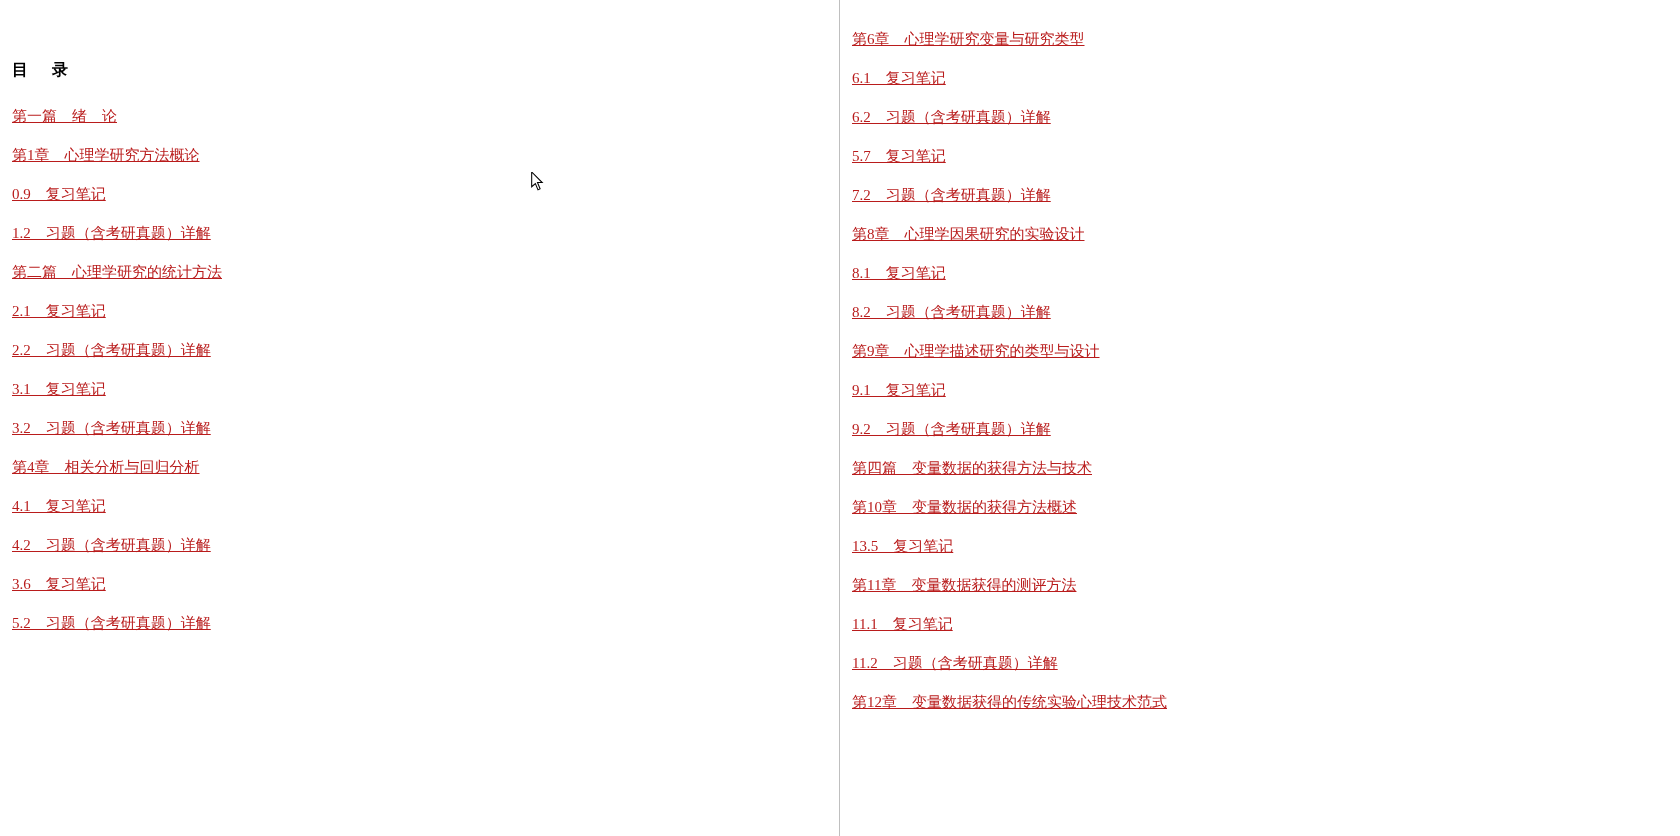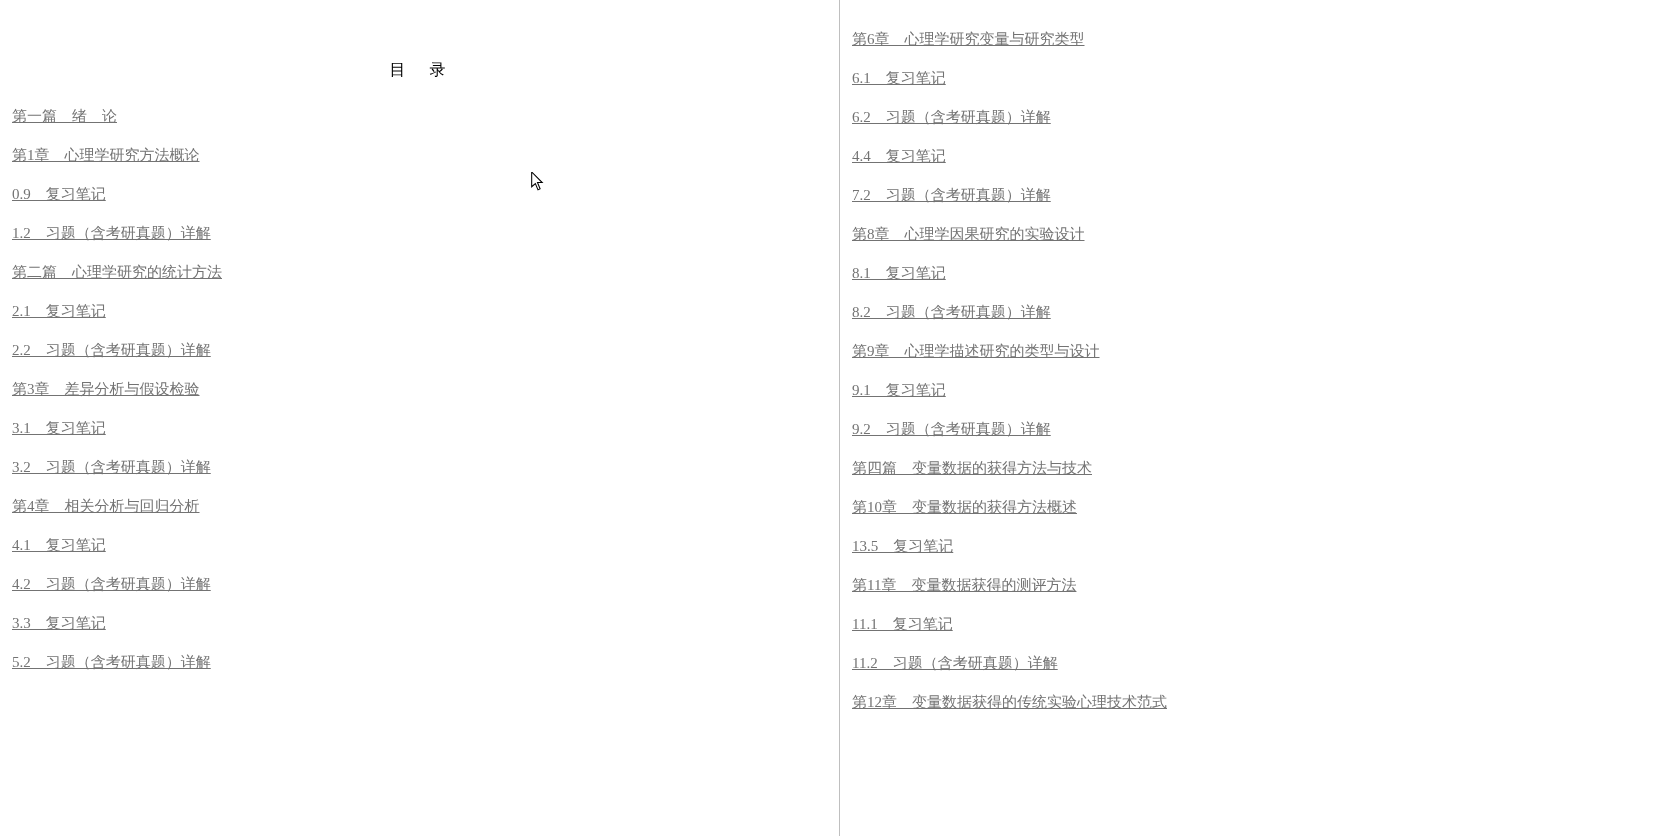--- a/index.html
+++ b/index.html
@@ -1,57 +1,56 @@
 <!DOCTYPE html>
 <html><head>
 <meta charset="utf-8">
 <style>
   * { margin: 0; padding: 0; box-sizing: border-box; }
   html, body { width: 1680px; height: 836px; background: #fff; font-family: "SimSun", "宋体", serif; font-size: 15px; color: #000; overflow: hidden; }
   .page-wrap { display: flex; width: 100%; height: 100%; }
   .page { flex: 0 0 50%; height: 100%; padding: 30px 12px 12px 12px; position: relative; }
   .page.left { border-right: 1px solid #bfbfbf; }
-  .title { text-align: center; font-size: 16px; letter-spacing: 4px; margin-top: 30px; margin-bottom: 26px; }
+  .title { font-size: 16px; letter-spacing: 4px; margin-top: 30px; margin-bottom: 26px; font-weight: bold; }
   .toc-item { margin: 0 0 20px 0; }
-  .toc-item a { color: #737373; text-decoration: underline; cursor: pointer; font-family: "SimSun", "宋体", serif; }
+  .toc-item a { color: #b91c1c; text-decoration: underline; cursor: pointer; font-family: "SimSun", "宋体", serif; }
   .cursor { position: absolute; width: 16px; height: 20px; pointer-events: none; }
 </style>
 </head>
 <body>
 
 <div class="page-wrap">
   <div class="page left">
     <div class="title">目　录</div>
     <div id="left-list">
         <div class="toc-item"><a href="#">第一篇　绪　论</a></div>
         <div class="toc-item"><a href="#">第1章　心理学研究方法概论</a></div>
         <div class="toc-item"><a href="#">0.9　复习笔记</a></div>
         <div class="toc-item"><a href="#">1.2　习题（含考研真题）详解</a></div>
         <div class="toc-item"><a href="#">第二篇　心理学研究的统计方法</a></div>
         <div class="toc-item"><a href="#">2.1　复习笔记</a></div>
         <div class="toc-item"><a href="#">2.2　习题（含考研真题）详解</a></div>
-        <div class="toc-item"><a href="#">第3章　差异分析与假设检验</a></div>
         <div class="toc-item"><a href="#">3.1　复习笔记</a></div>
         <div class="toc-item"><a href="#">3.2　习题（含考研真题）详解</a></div>
         <div class="toc-item"><a href="#">第4章　相关分析与回归分析</a></div>
         <div class="toc-item"><a href="#">4.1　复习笔记</a></div>
         <div class="toc-item"><a href="#">4.2　习题（含考研真题）详解</a></div>
-        <div class="toc-item"><a href="#">3.3　复习笔记</a></div>
+        <div class="toc-item"><a href="#">3.6　复习笔记</a></div>
         <div class="toc-item"><a href="#">5.2　习题（含考研真题）详解</a></div>
       </div>
     <svg class="cursor" id="cursor" viewBox="0 0 12 19" style="left: 530px; top: 172px;">
       <path d="M0 0 L0 14 L3.5 11 L6 17 L8 16 L5.5 10 L10 10 Z" fill="#fff" stroke="#000" stroke-width="1"></path>
     </svg>
   </div>
   <div class="page right">
     <div id="right-list">
         <div class="toc-item"><a href="#">第6章　心理学研究变量与研究类型</a></div>
         <div class="toc-item"><a href="#">6.1　复习笔记</a></div>
         <div class="toc-item"><a href="#">6.2　习题（含考研真题）详解</a></div>
-        <div class="toc-item"><a href="#">4.4　复习笔记</a></div>
+        <div class="toc-item"><a href="#">5.7　复习笔记</a></div>
         <div class="toc-item"><a href="#">7.2　习题（含考研真题）详解</a></div>
         <div class="toc-item"><a href="#">第8章　心理学因果研究的实验设计</a></div>
         <div class="toc-item"><a href="#">8.1　复习笔记</a></div>
         <div class="toc-item"><a href="#">8.2　习题（含考研真题）详解</a></div>
         <div class="toc-item"><a href="#">第9章　心理学描述研究的类型与设计</a></div>
         <div class="toc-item"><a href="#">9.1　复习笔记</a></div>
         <div class="toc-item"><a href="#">9.2　习题（含考研真题）详解</a></div>
         <div class="toc-item"><a href="#">第四篇　变量数据的获得方法与技术</a></div>
         <div class="toc-item"><a href="#">第10章　变量数据的获得方法概述</a></div>
         <div class="toc-item"><a href="#">13.5　复习笔记</a></div>

